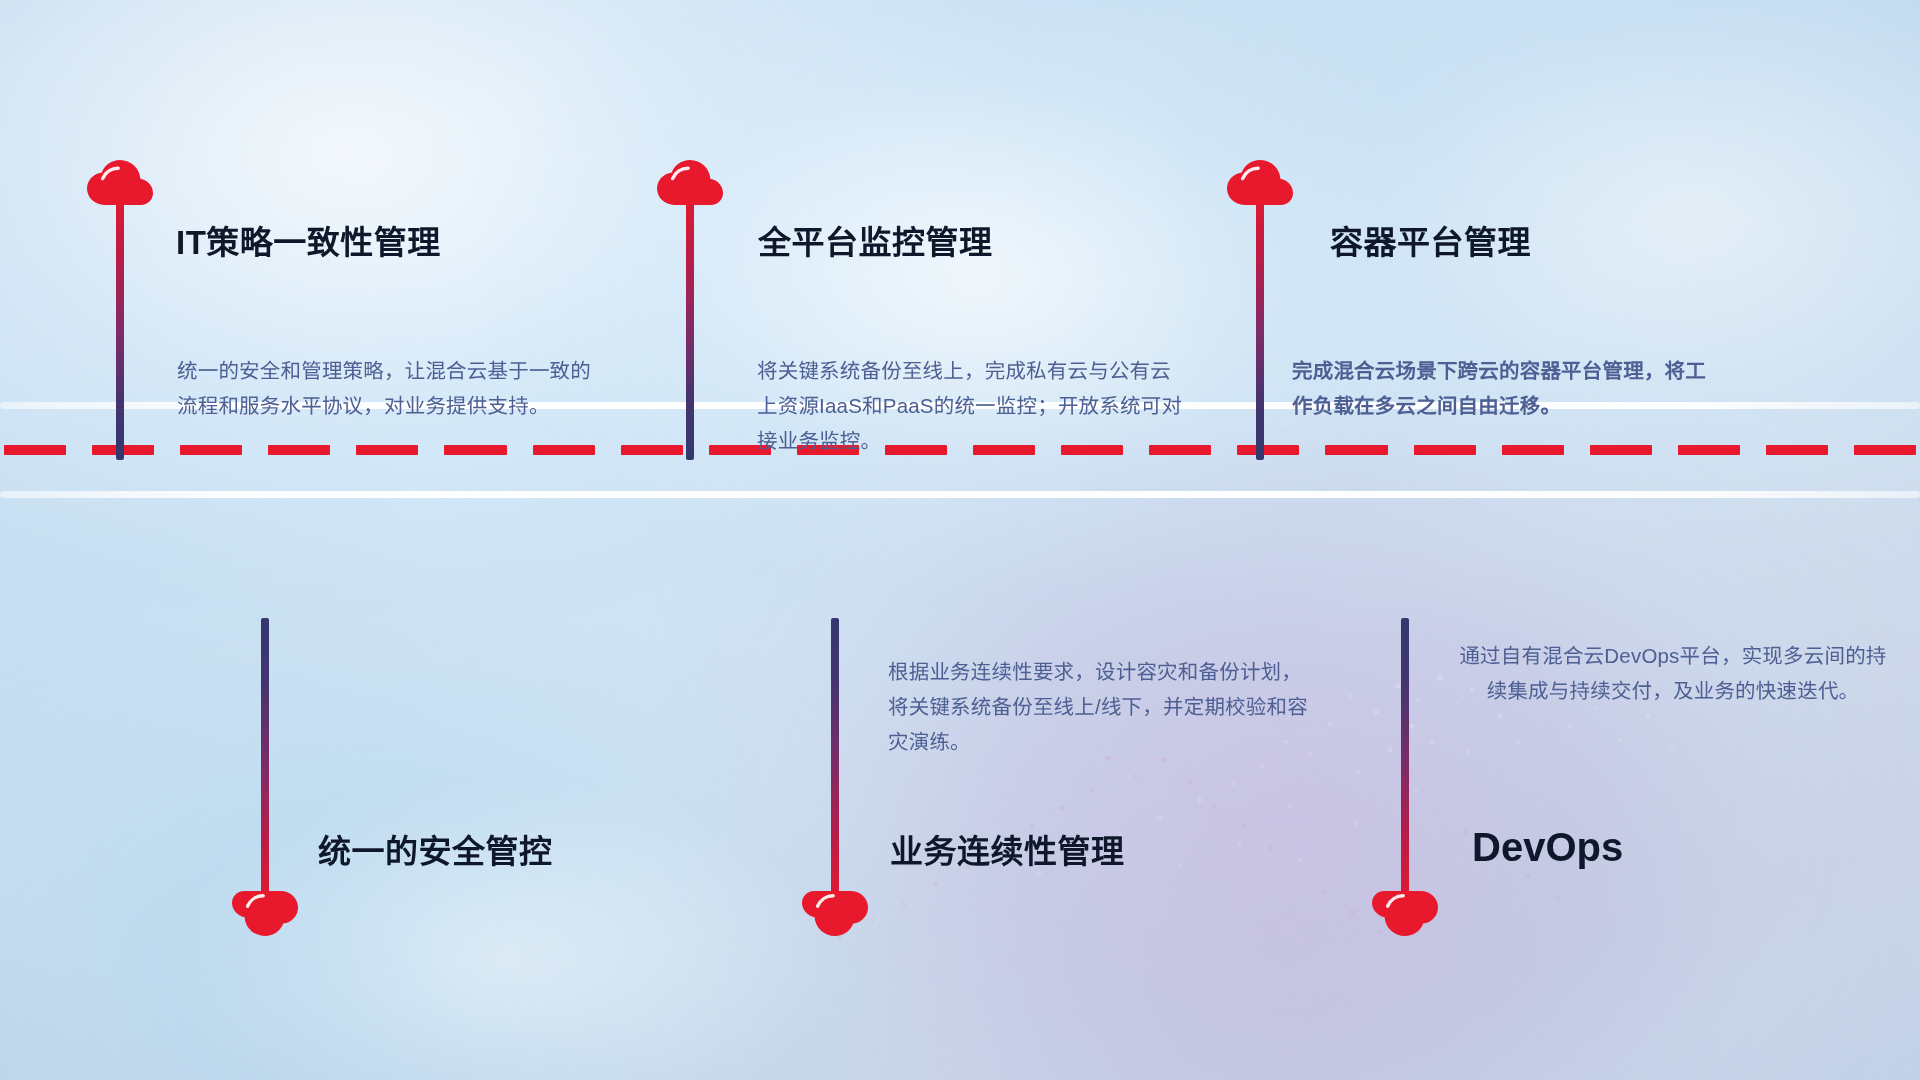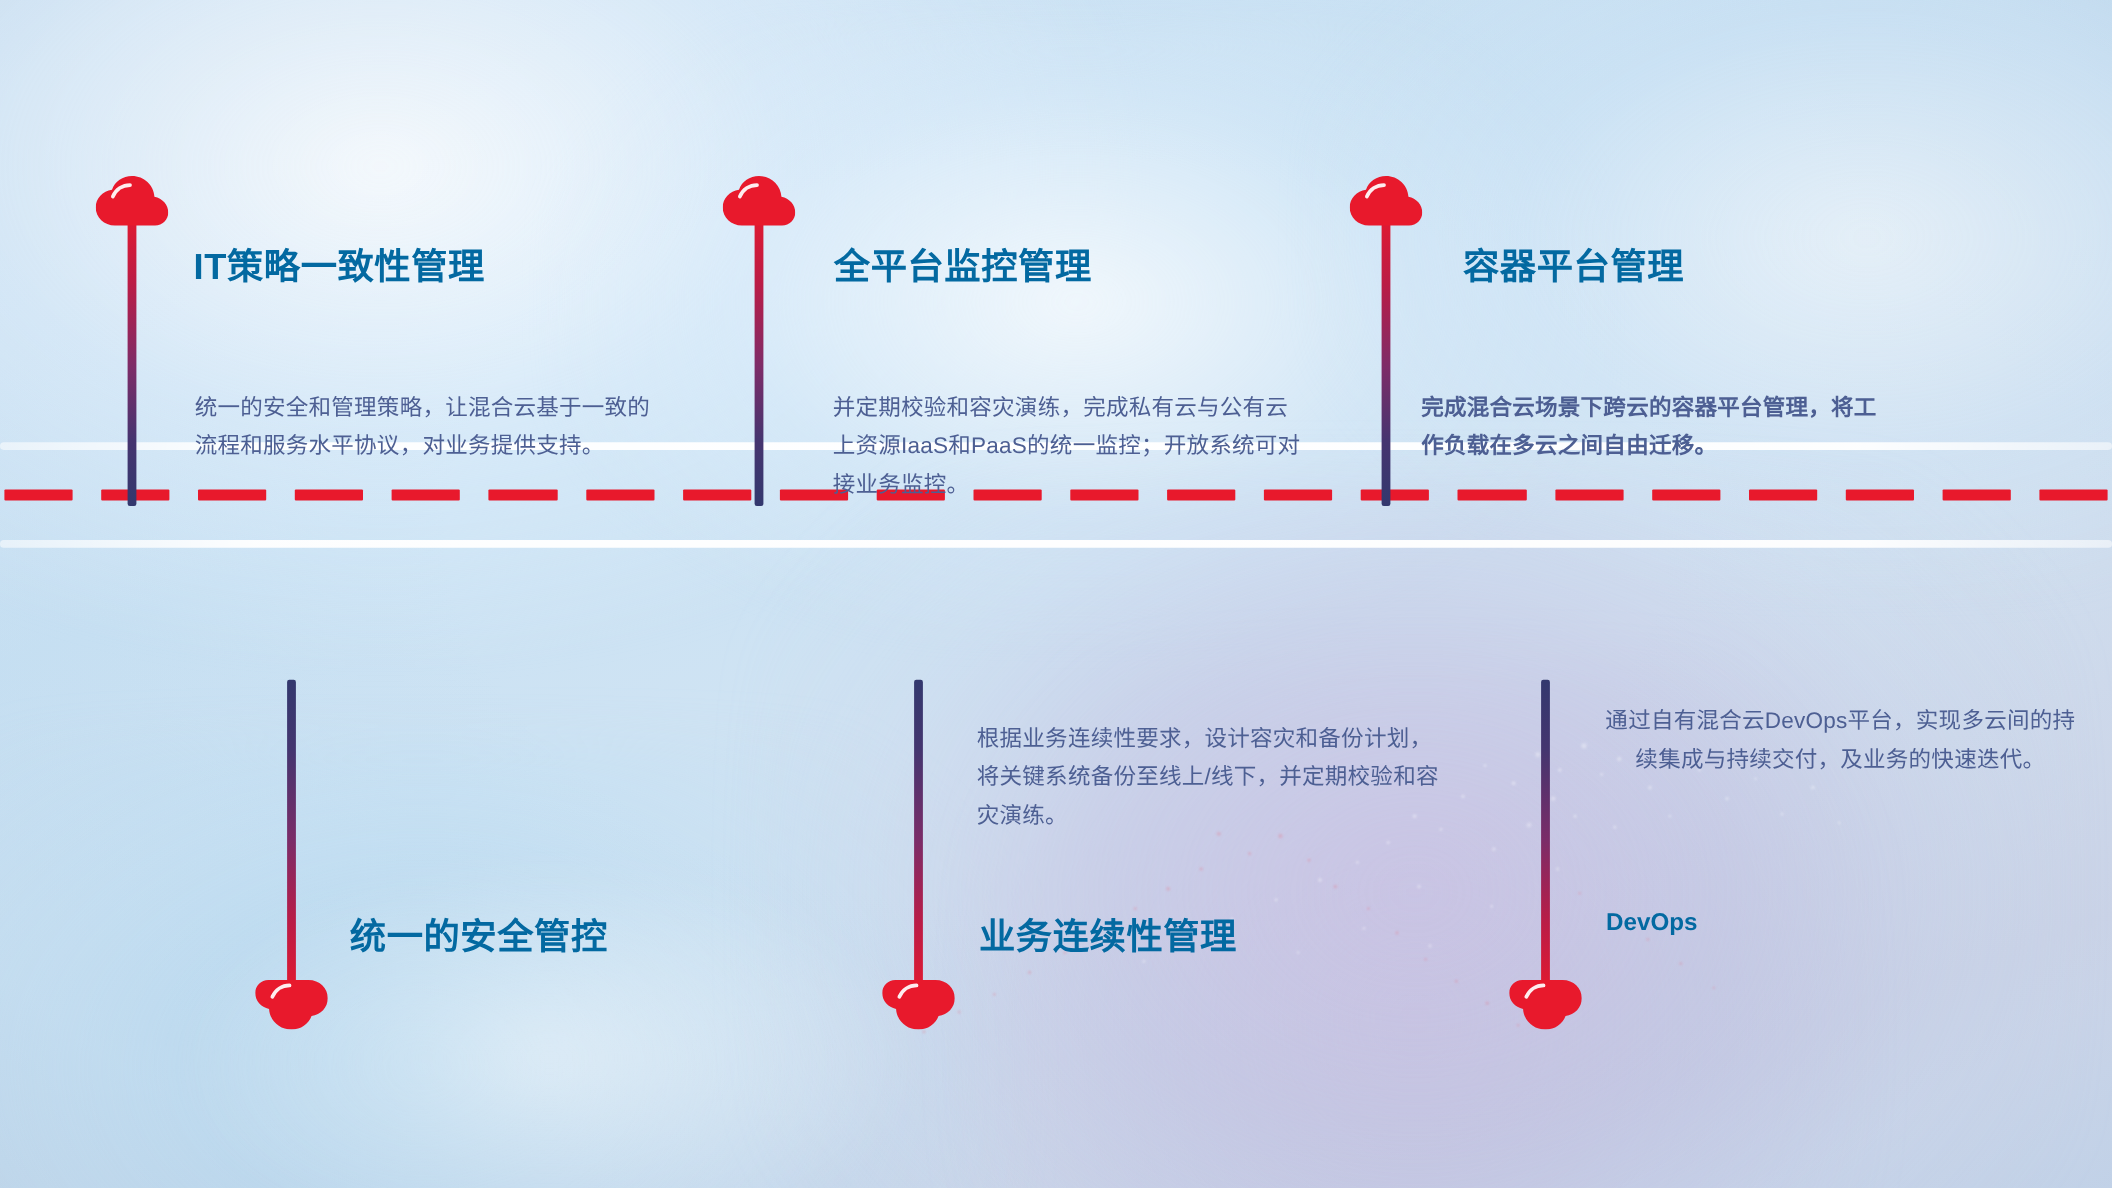--- a/index.html
+++ b/index.html
@@ -201,27 +201,28 @@
   }
   .stem-up {
     background: linear-gradient(180deg, #33386e 0%, #44356f 22%, #7b2c68 50%, #bb1c46 76%, #e8192c 100%);
   }
 
   
   .heading {
     position: absolute;
     font-size: 33px;
     font-weight: 700;
-    color: #0369a1;
+    color: #0f172a;
     letter-spacing: 0.5px;
     white-space: nowrap;
   }
   .heading.latin {
-    font-size: 22px;
+    font-size: 40px;
     letter-spacing: 0px;
+    margin-left: 12px;
   }
 
   
   .body-text {
     position: absolute;
     font-size: 20.5px;
     line-height: 35px;
     color: #4d5f93;
     letter-spacing: 0.2px;
     text-align: left;
@@ -395,21 +396,21 @@
   <div class="body-text" id="text-top-1">统一的安全和管理策略，让混合云基于一致的流程和服务水平协议，对业务提供支持。</div>
 
   <div class="pin-wrap" id="pin-top-2">
     <div class="stem stem-down" style="top: 26px; bottom: 0;"></div>
     <svg class="cloud-icon" viewBox="0 0 66 46" aria-hidden="true">
       <path d="M17.5 45 C7.6 45 0 37.6 0 28.6 C0 20.3 6.4 13.4 14.8 12.4 C17.4 5.1 24.6 0 33 0 C43.9 0 52.8 8.3 53.4 18.8 C60.7 20.2 66 26.1 66 33.2 C66 39.7 60.6 45 54 45 Z" fill="#e8192c"></path>
       <path d="M15.6 18.6 C18.4 12.2 24.4 8.2 31.2 8.2" stroke="#ffffff" stroke-width="3.4" stroke-linecap="round" fill="none" opacity="0.92"></path>
     </svg>
   </div>
   <div class="heading" id="head-top-2">全平台监控管理</div>
-  <div class="body-text" id="text-top-2">并定期校验和容灾演练，完成私有云与公有云上资源IaaS和PaaS的统一监控；开放系统可对接业务监控。</div>
+  <div class="body-text" id="text-top-2">将关键系统备份至线上，完成私有云与公有云上资源IaaS和PaaS的统一监控；开放系统可对接业务监控。</div>
 
   <div class="pin-wrap" id="pin-top-3">
     <div class="stem stem-down" style="top: 26px; bottom: 0;"></div>
     <svg class="cloud-icon" viewBox="0 0 66 46" aria-hidden="true">
       <path d="M17.5 45 C7.6 45 0 37.6 0 28.6 C0 20.3 6.4 13.4 14.8 12.4 C17.4 5.1 24.6 0 33 0 C43.9 0 52.8 8.3 53.4 18.8 C60.7 20.2 66 26.1 66 33.2 C66 39.7 60.6 45 54 45 Z" fill="#e8192c"></path>
       <path d="M15.6 18.6 C18.4 12.2 24.4 8.2 31.2 8.2" stroke="#ffffff" stroke-width="3.4" stroke-linecap="round" fill="none" opacity="0.92"></path>
     </svg>
   </div>
   <div class="heading" id="head-top-3">容器平台管理</div>
   <div class="body-text" id="text-top-3">完成混合云场景下跨云的容器平台管理，将工作负载在多云之间自由迁移。</div>

